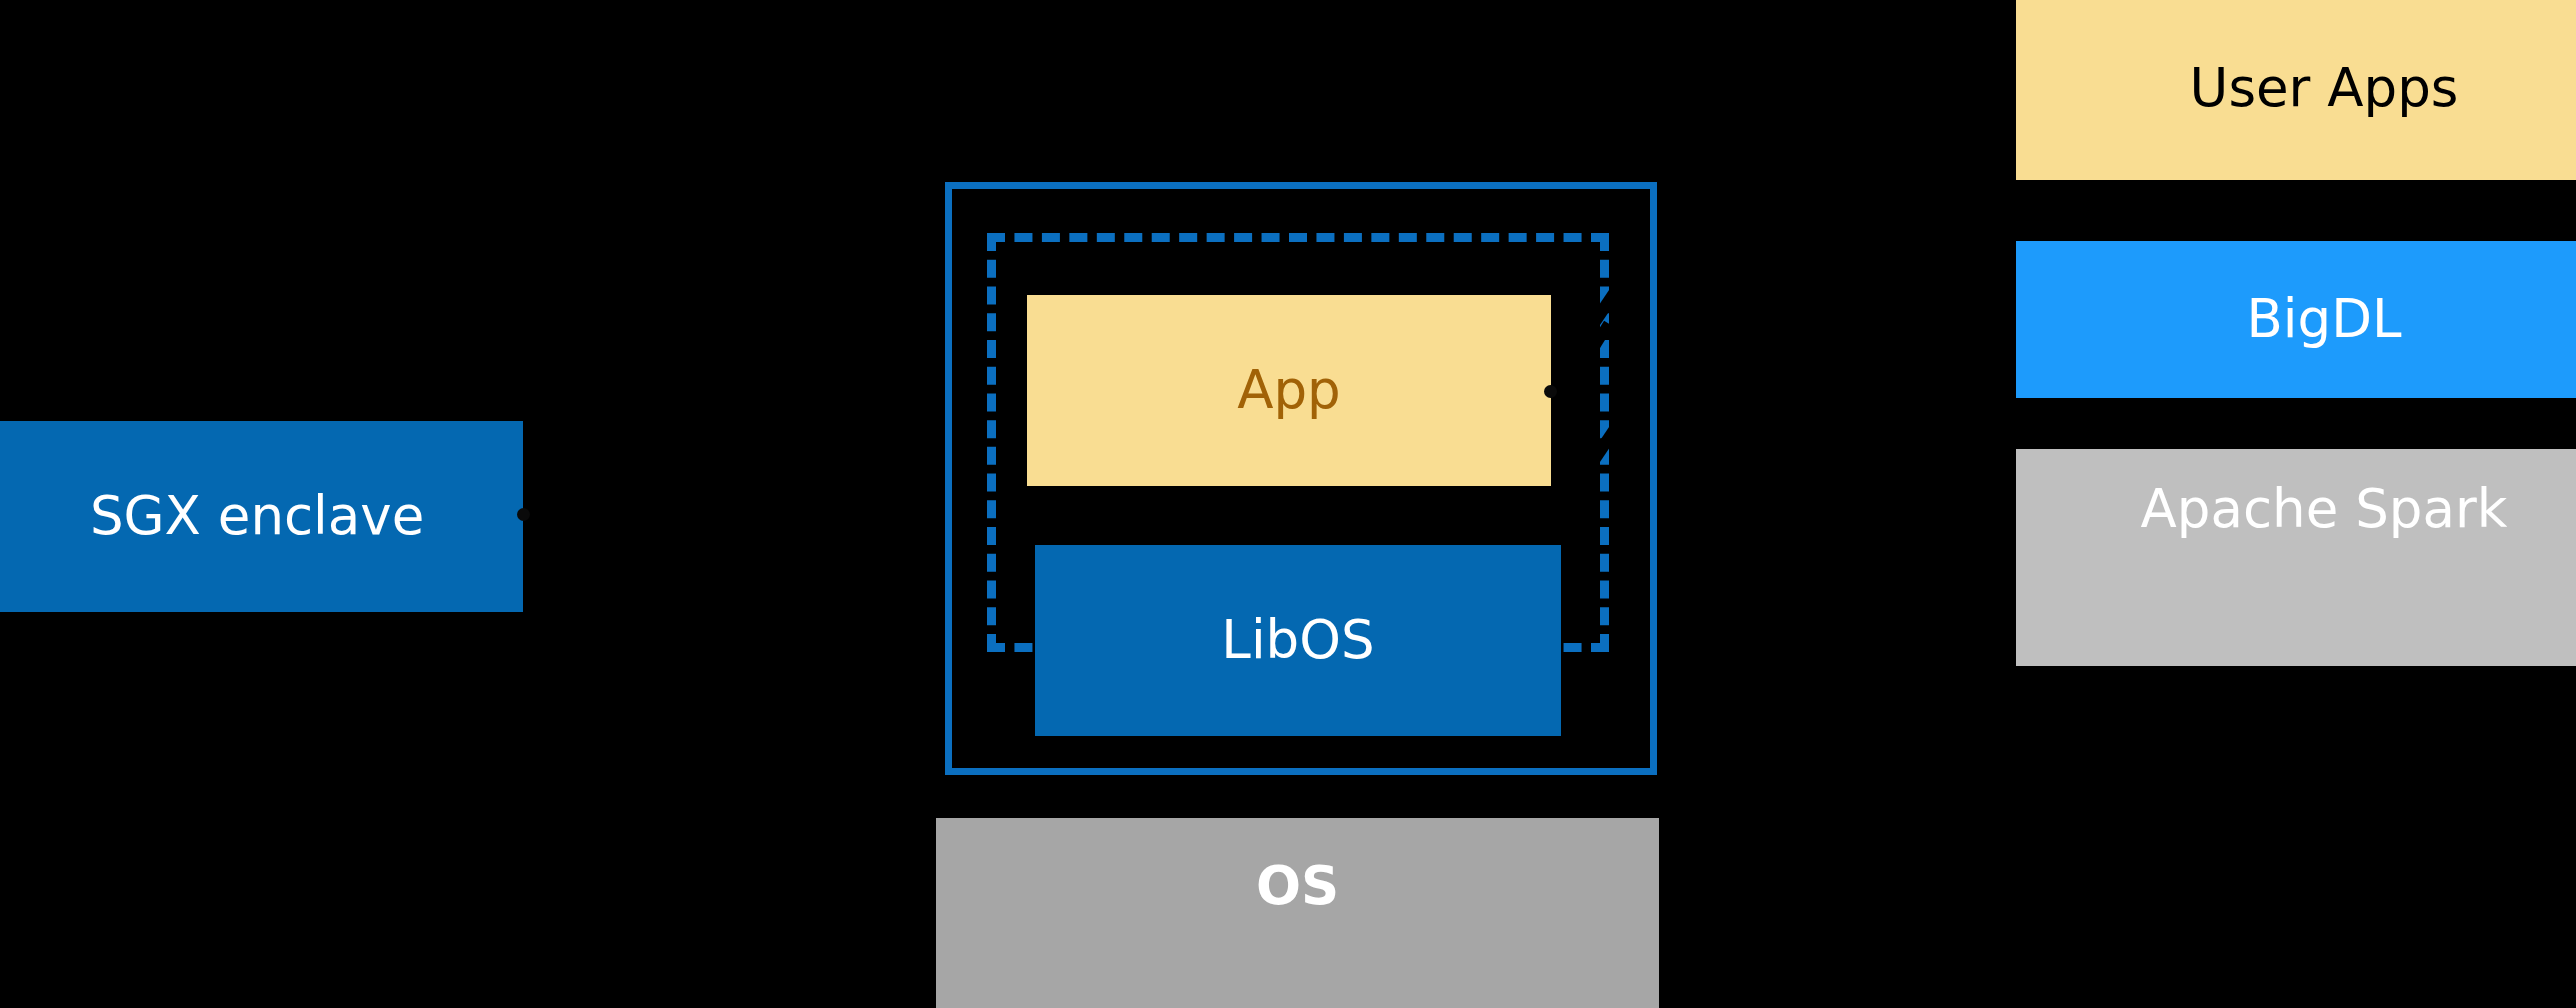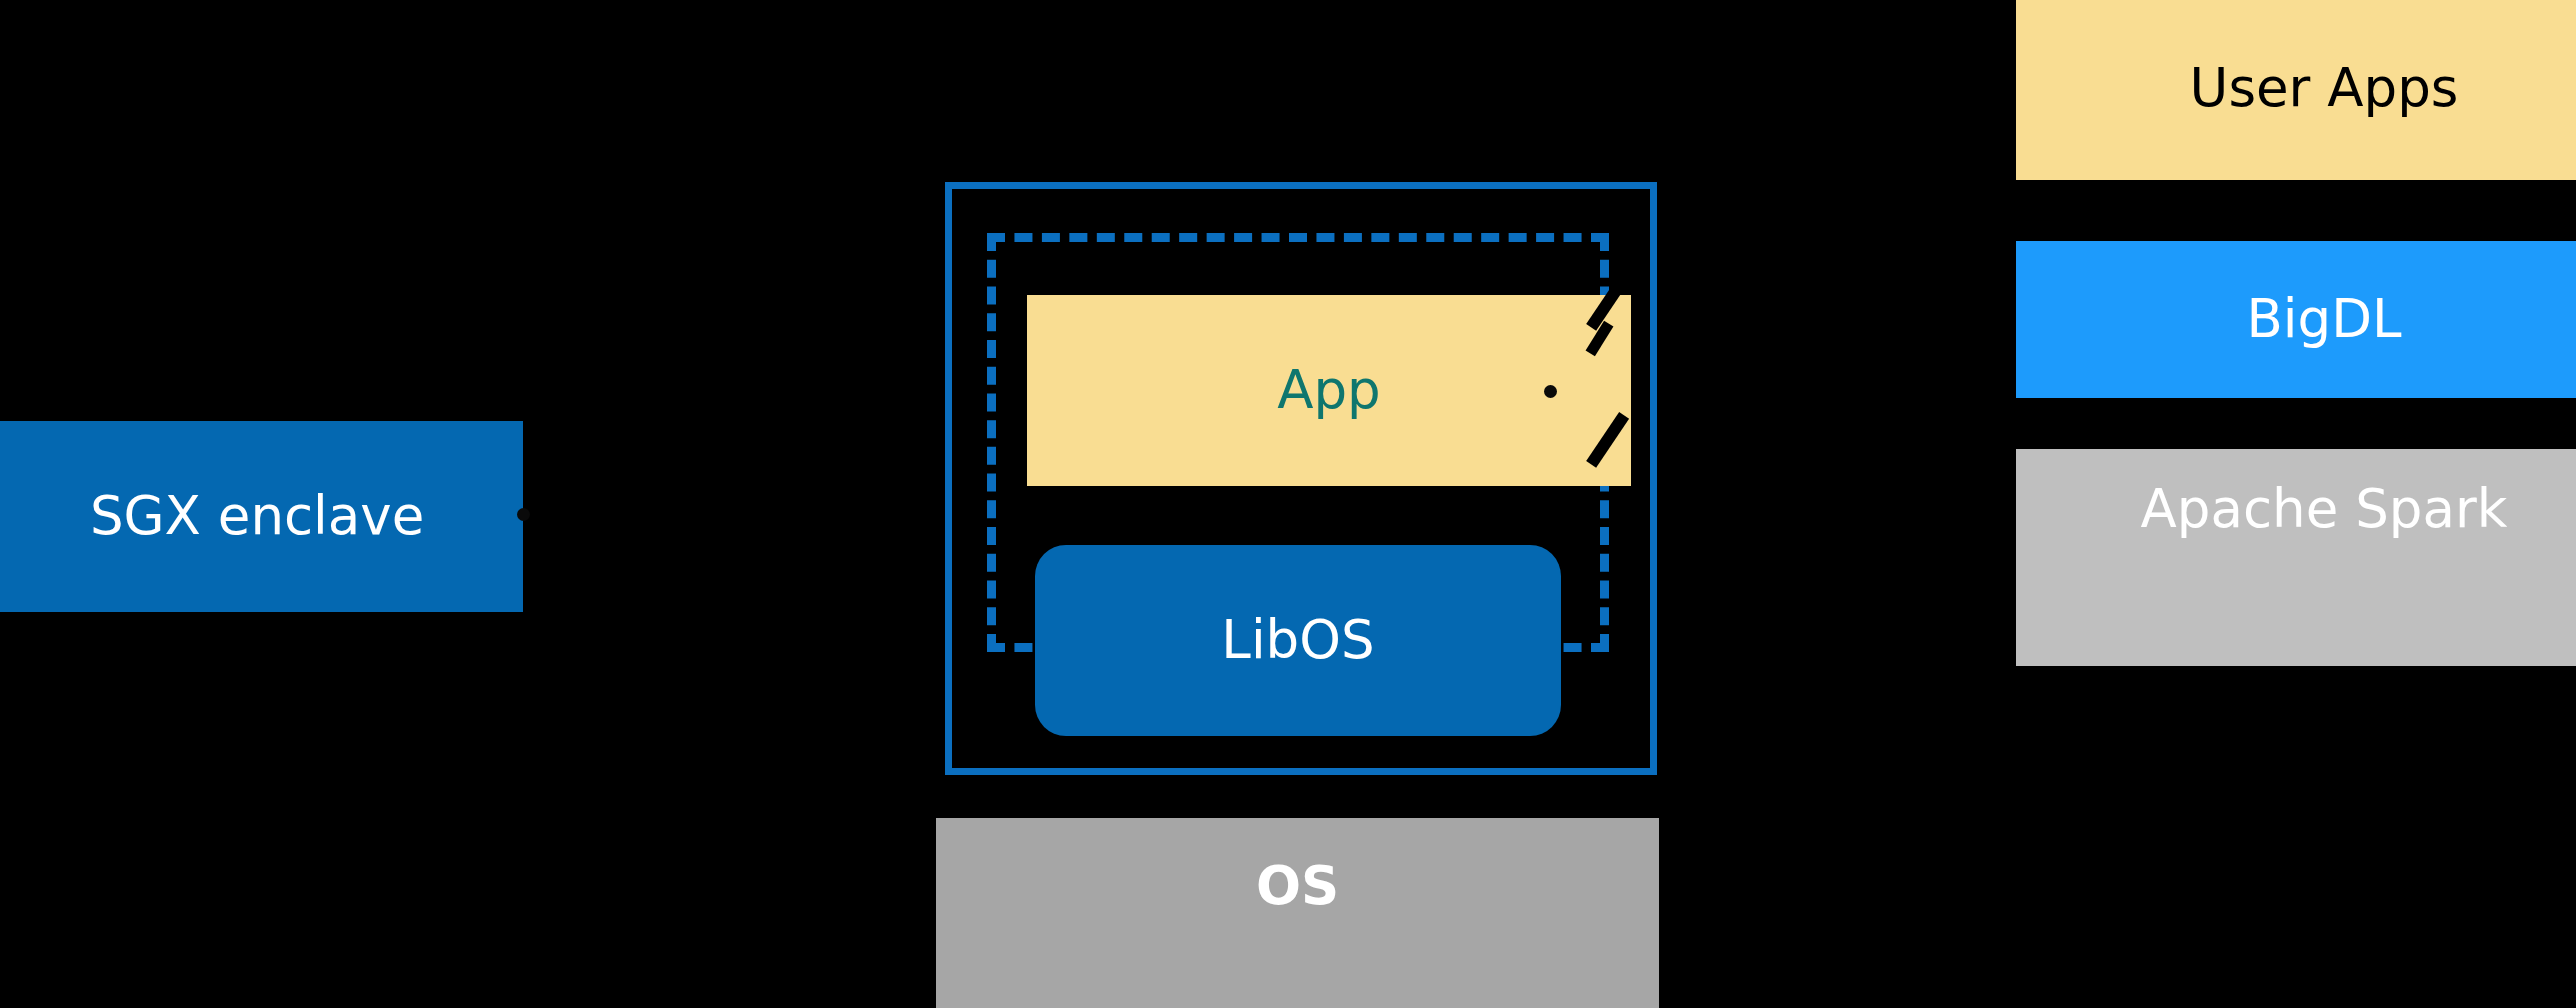--- a/index.html
+++ b/index.html
@@ -61,37 +61,36 @@
     width: 622px;
     height: 419px;
     border: 9.2px dashed #0b6fc0;
     background: transparent;
   }
 
   
   #app-box {
     left: 1027px;
     top: 295px;
-    width: 604px;
+    width: 524px;
     height: 191px;
     background: #f9dd92;
-    color: #0f766e;
+    color: #a16207;
     font-size: 53px;
   }
 
   
   #libos-box {
     left: 1035px;
     top: 545px;
     width: 526px;
     height: 191px;
     background: #0468b1;
     color: #ffffff;
     font-size: 53px;
-    border-radius: 31px;
   }
 
   
   #os-box {
     left: 936px;
     top: 818px;
     width: 723px;
     height: 218px;
     background: #a6a6a6;
     color: #ffffff;

